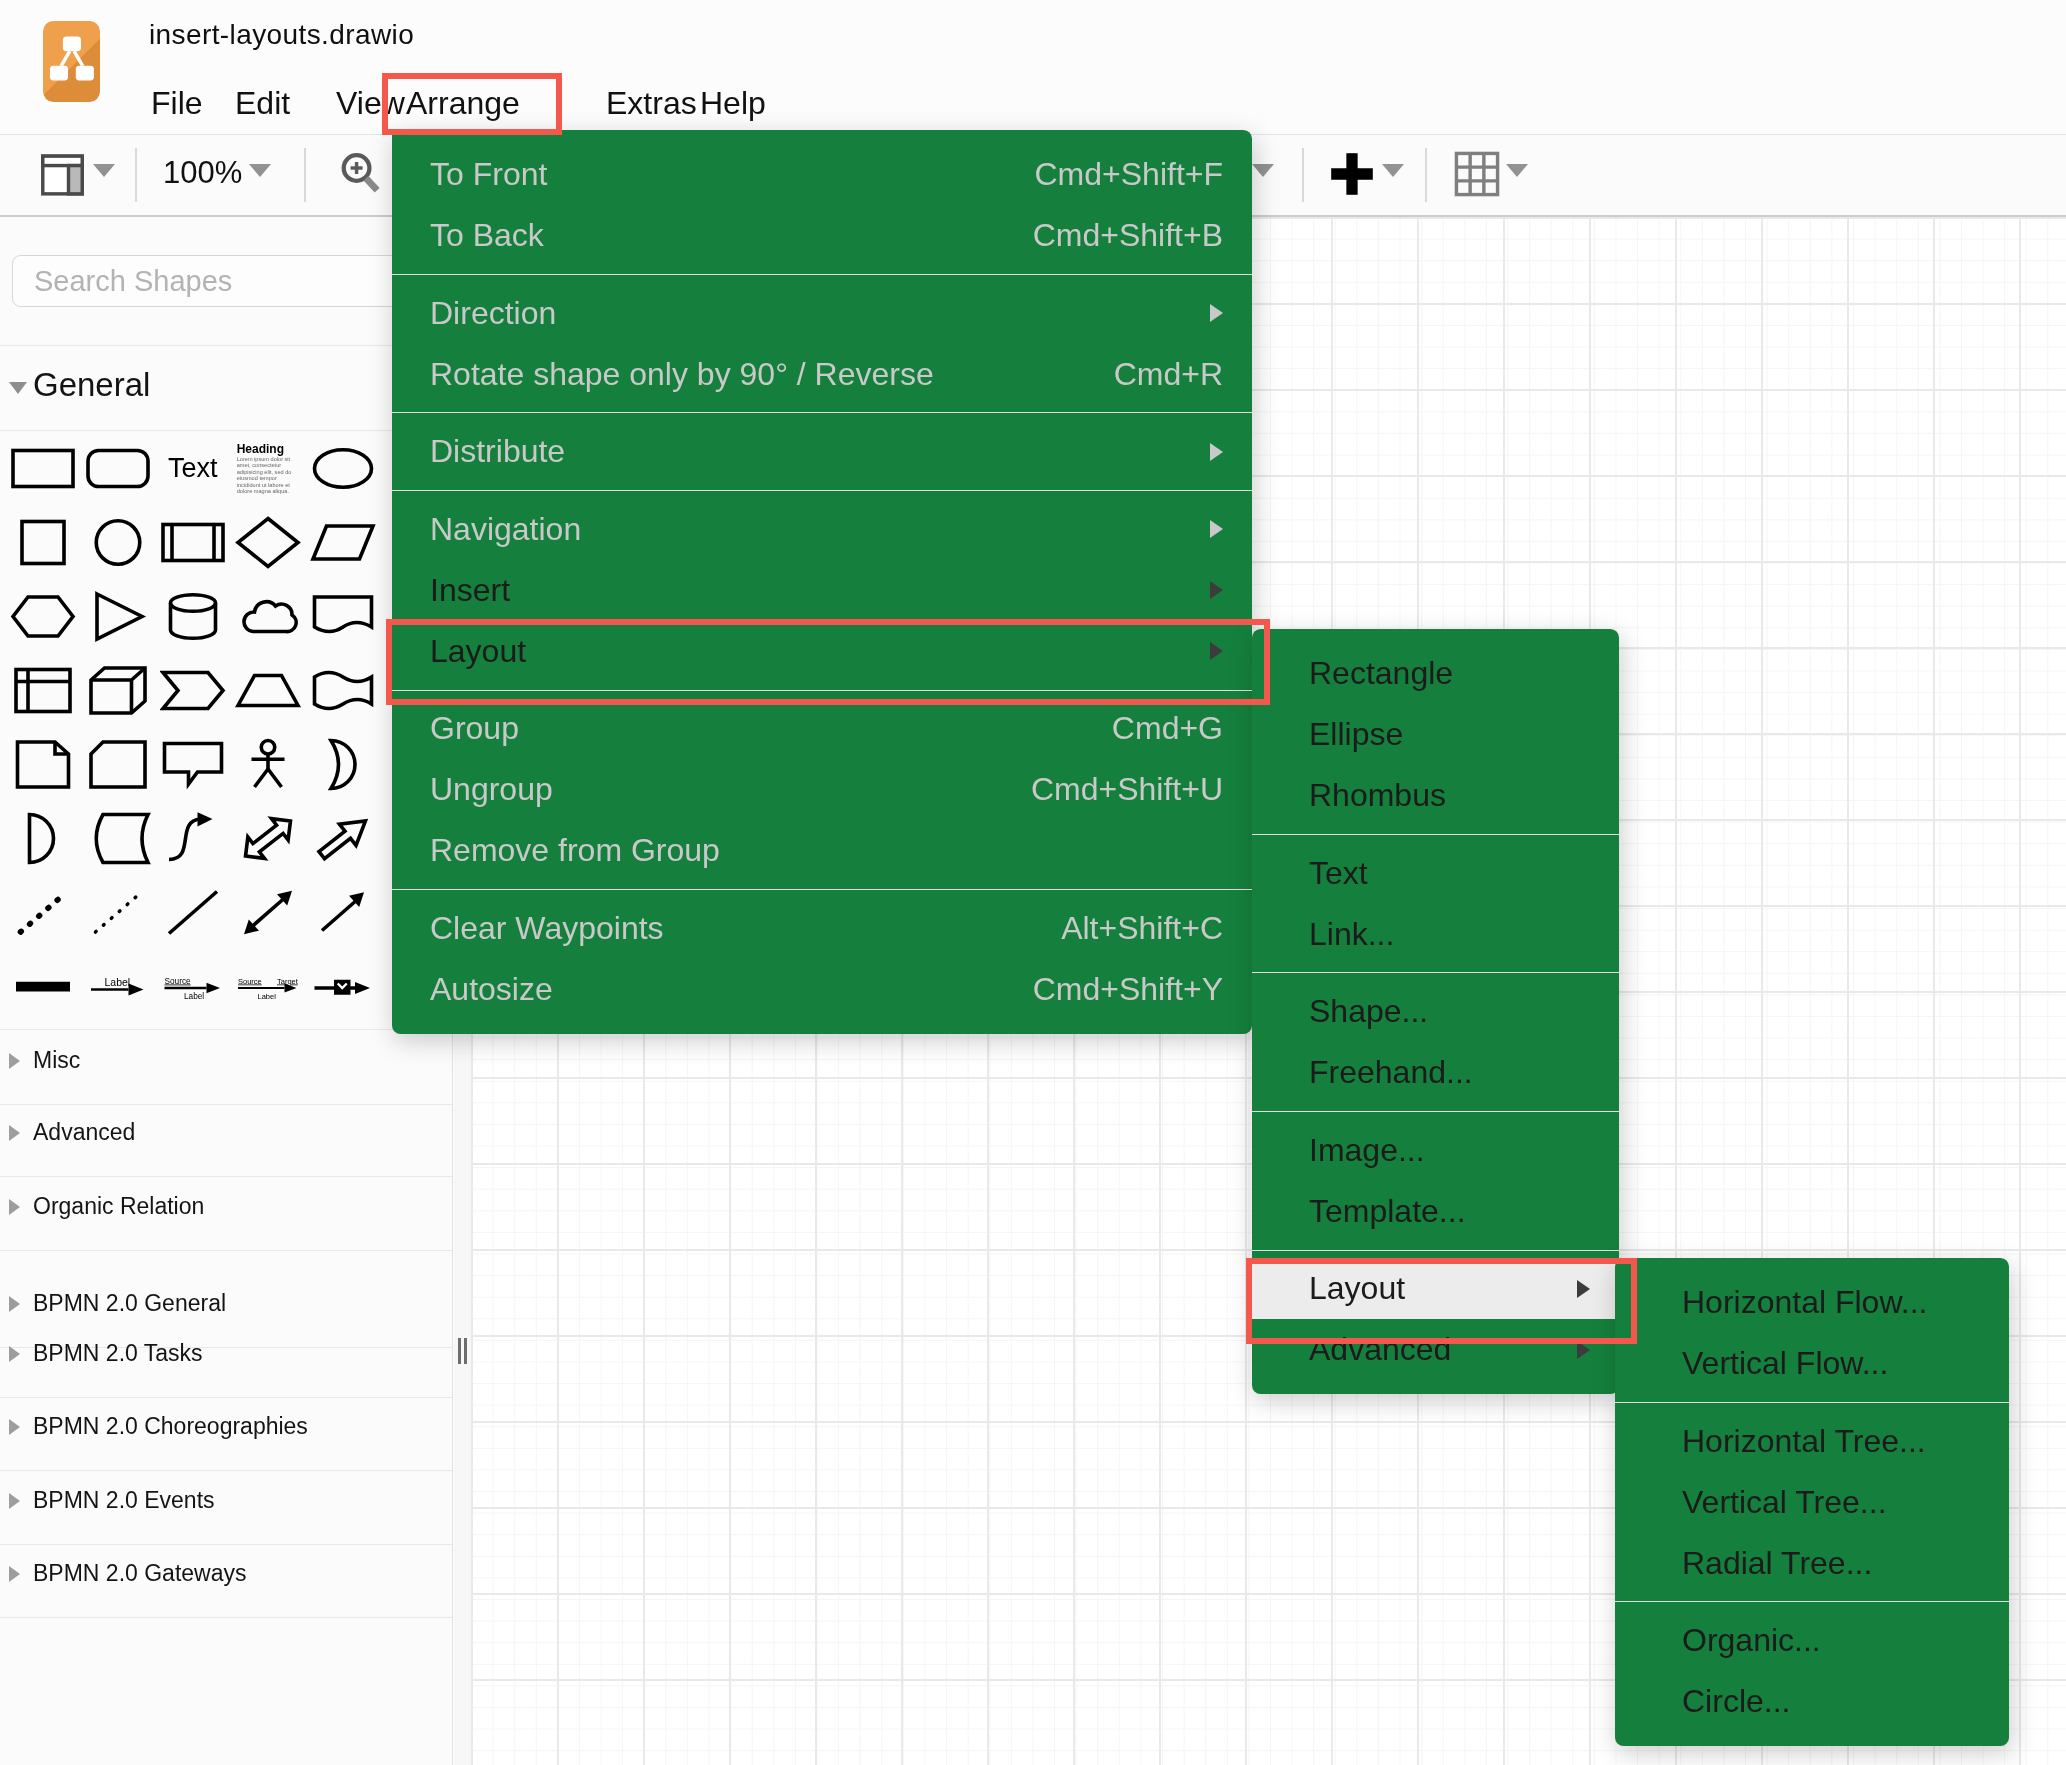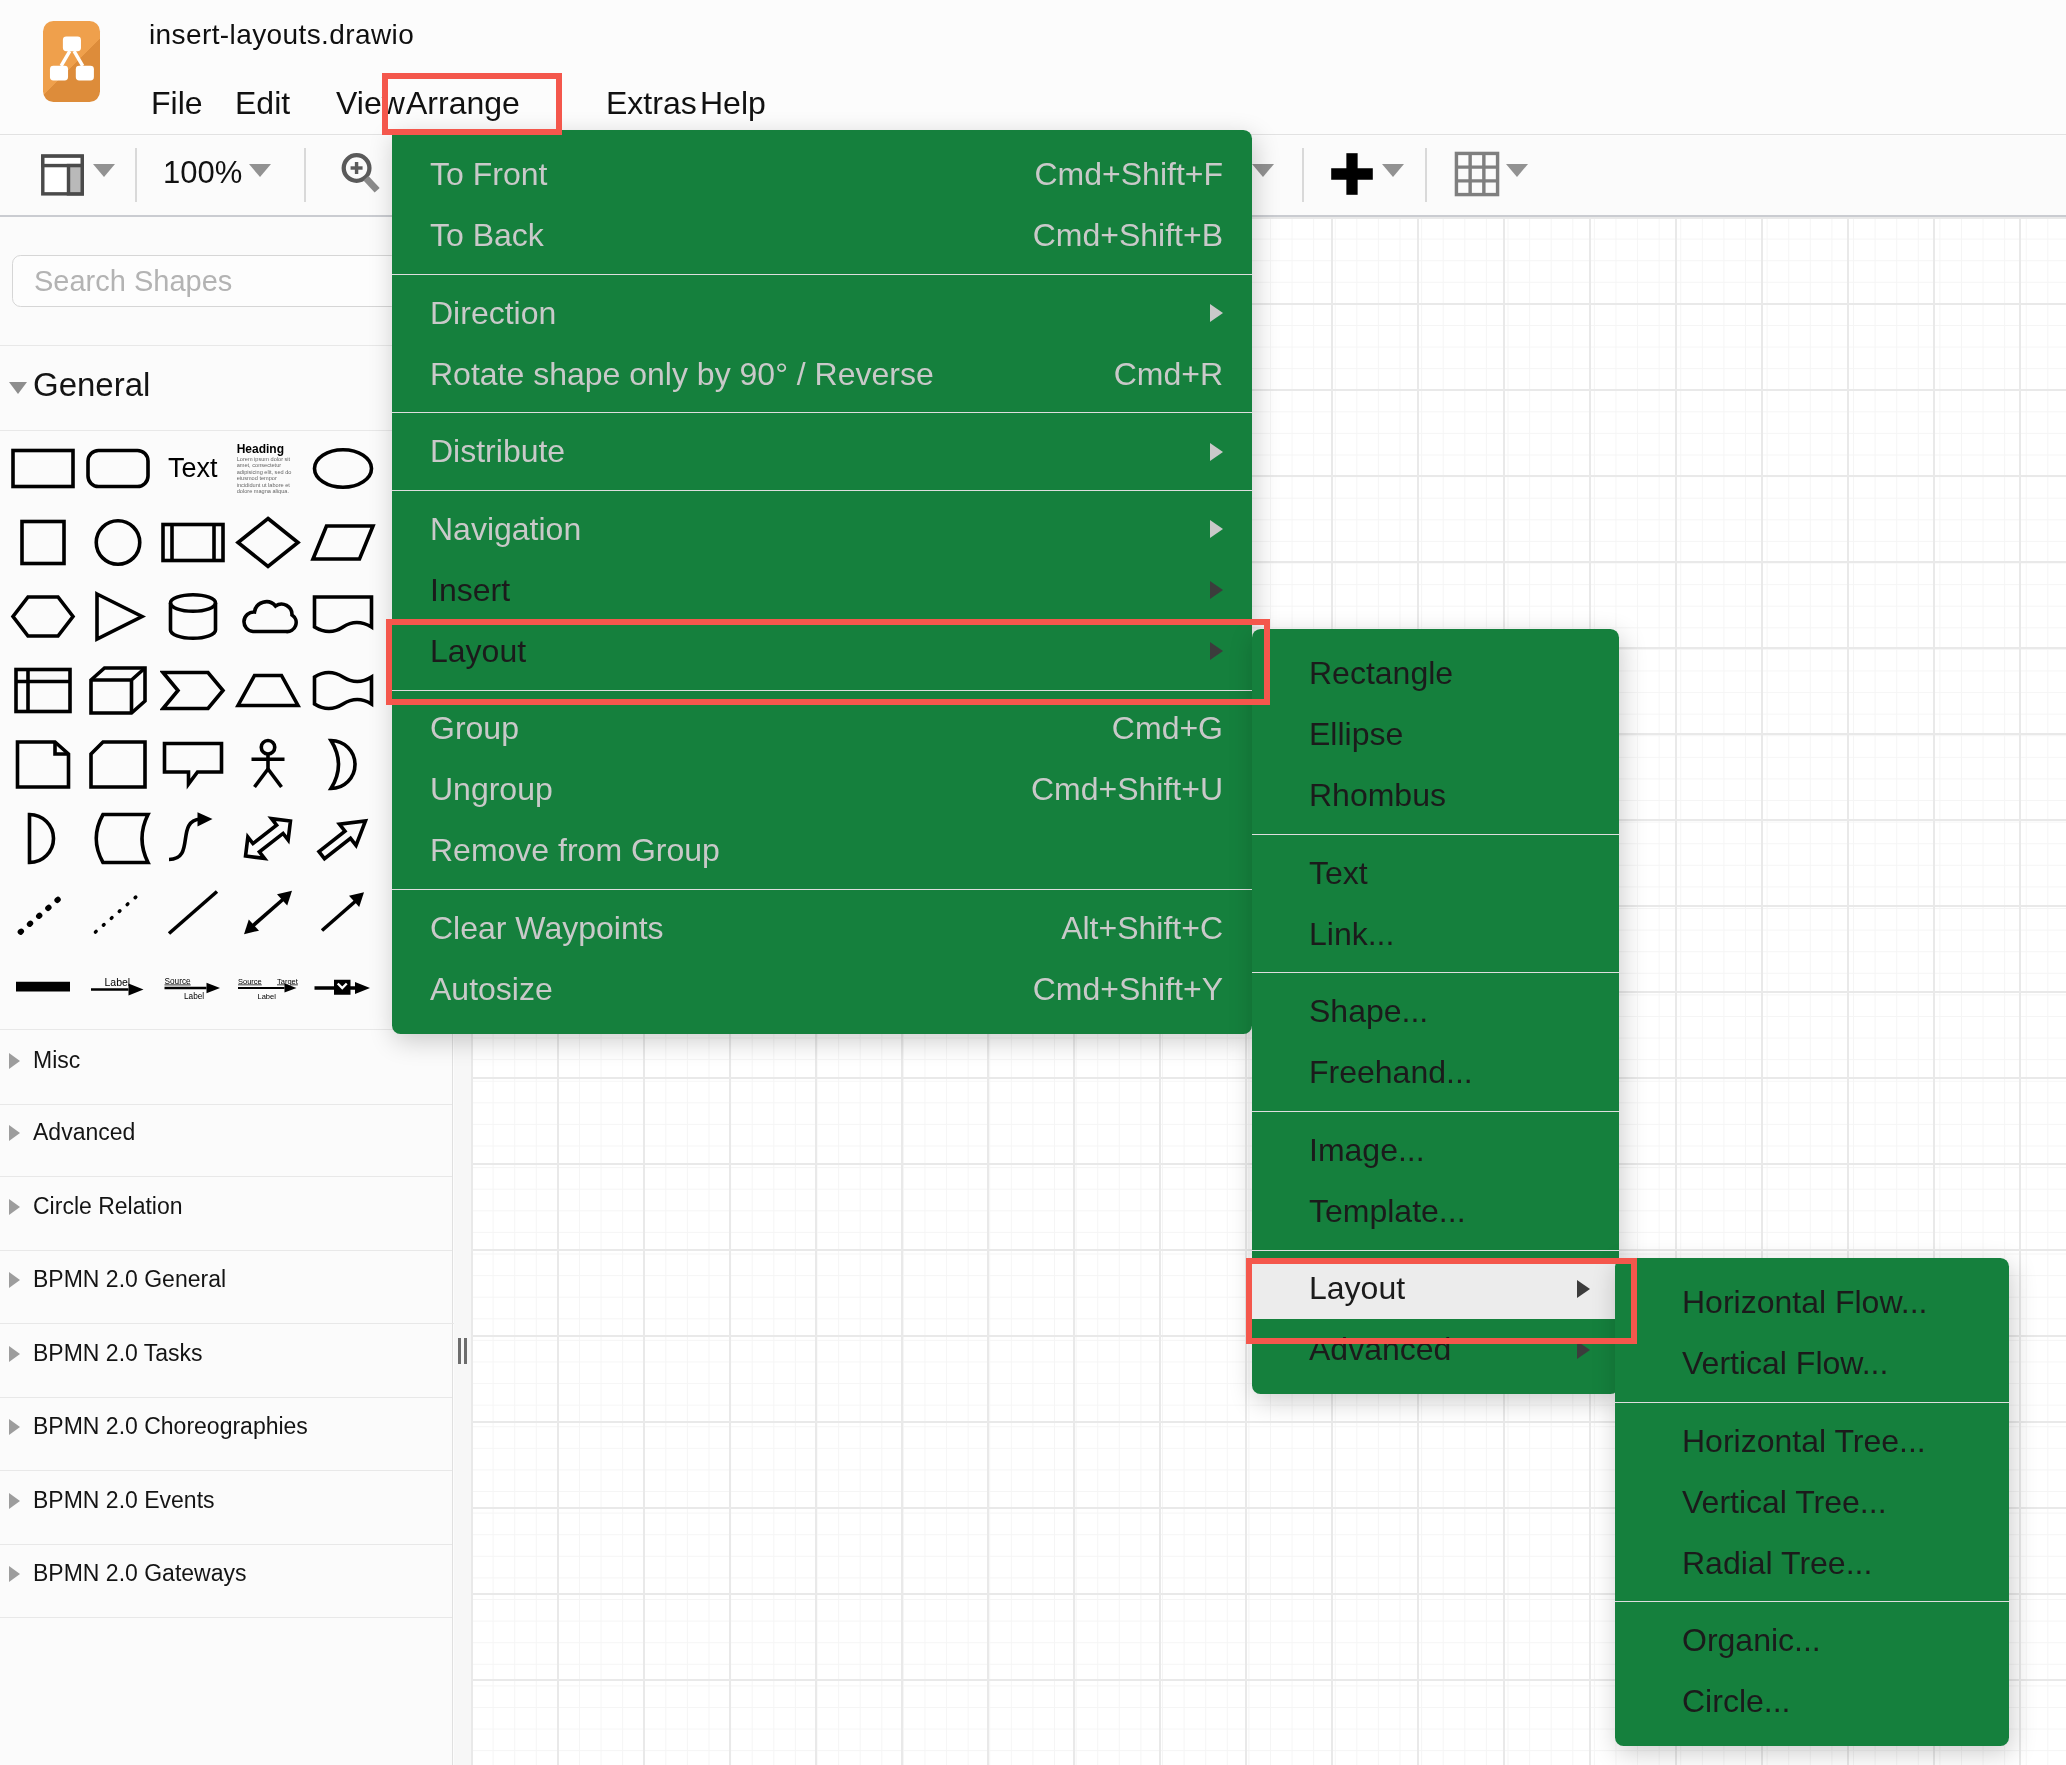--- a/index.html
+++ b/index.html
@@ -371,23 +371,23 @@
         <div class="section-row" style="top: 812px; border-top: 1.7px solid rgb(232, 232, 232);">
           <div class="tri-right"></div>
           <div class="section-label">Misc</div>
         </div>
         <div class="section-row" style="top: 885px;">
           <div class="tri-right"></div>
           <div class="section-label">Advanced</div>
         </div>
         <div class="section-row" style="top: 959px;">
           <div class="tri-right"></div>
-          <div class="section-label">Circle Relation</div>
-        </div>
-        <div class="section-row" style="top: 1032px; padding-left: 47px;">
+          <div class="section-label">Organic Relation</div>
+        </div>
+        <div class="section-row" style="top: 1056px; padding-left: 47px;">
           <div class="tri-right"></div>
           <div class="section-label">BPMN 2.0 General</div>
         </div>
         <div class="section-row" style="top: 1106px;">
           <div class="tri-right"></div>
           <div class="section-label">BPMN 2.0 Tasks</div>
         </div>
         <div class="section-row" style="top: 1179px;">
           <div class="tri-right"></div>
           <div class="section-label">BPMN 2.0 Choreographies</div>

